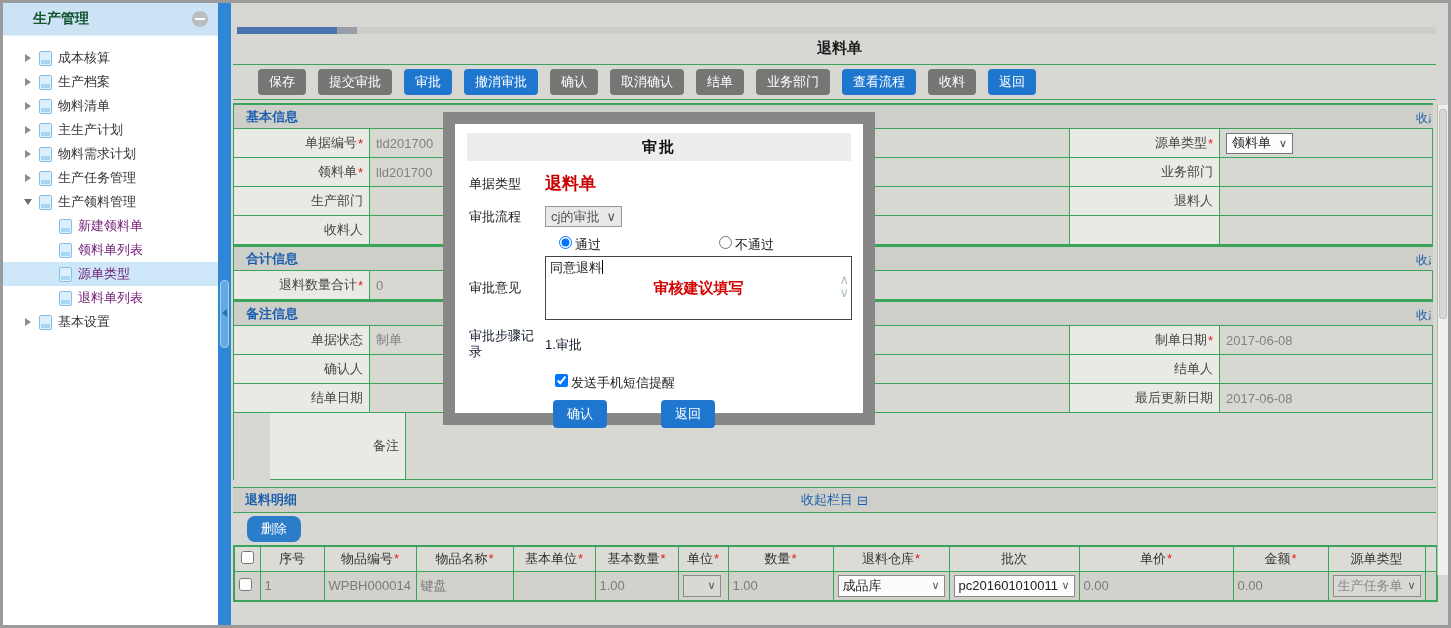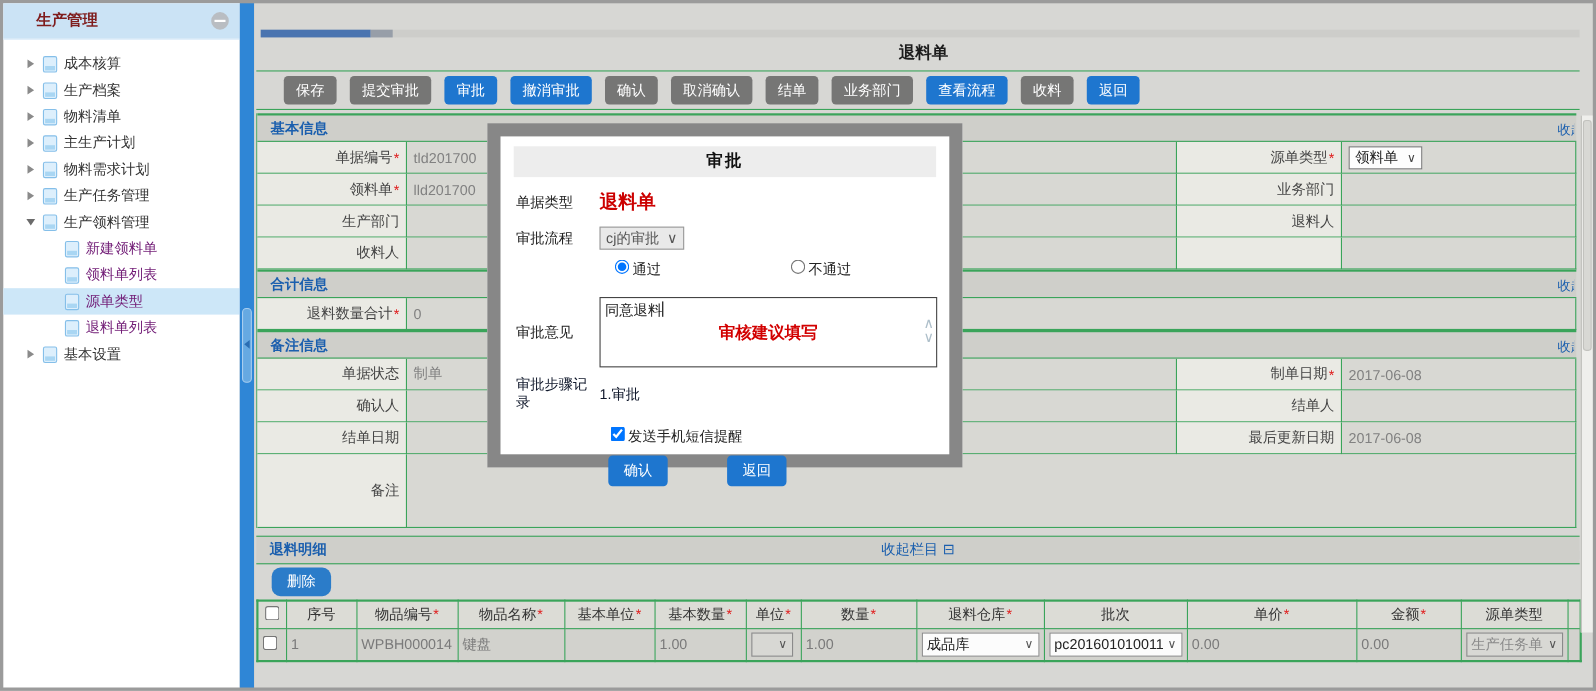--- a/index.html
+++ b/index.html
@@ -2,21 +2,21 @@
 <html><head>
 <meta charset="utf-8">
 <style>
   * { box-sizing: border-box; margin:0; padding:0; }
   html,body { width:1451px; height:628px; }
   body { position:relative; background:#9b9b9b; font-family:"Liberation Sans","DejaVu Sans",sans-serif; overflow:hidden; }
 
   
   .sidebar { position:absolute; left:3px; top:3px; width:215px; height:622px; background:#ffffff; }
   .sidebar-header { height:33px; background:#cbe3f5; border-bottom:1px solid #e4f0fa; display:flex; align-items:center; padding:0 10px 0 30px; }
-  .sidebar-title { flex:1; font-size:14px; font-weight:bold; color:#7f1d1d; }
+  .sidebar-title { flex:1; font-size:14px; font-weight:bold; color:#14532d; }
   .collapse-circle { width:16px; height:16px; border-radius:50%; background:#b9bdc2; position:relative; cursor:pointer; }
   .collapse-circle::after { content:""; position:absolute; left:3px; right:3px; top:7px; height:2px; background:#ffffff; }
   .tree { padding-top:10px; }
   .tree-item { height:24px; display:flex; align-items:center; padding-left:18px; font-size:13px; color:#333333; cursor:pointer; }
   .tree-item.sub { padding-left:52px; color:#701a75; }
   .tree-item.selected { background:#cde7f8; }
   .tw { width:14px; display:inline-flex; justify-content:center; }
   .arr-r { width:0; height:0; border-left:6px solid #8a8a8a; border-top:4px solid transparent; border-bottom:4px solid transparent; }
   .arr-d { width:0; height:0; border-top:6px solid #6b6b6b; border-left:4px solid transparent; border-right:4px solid transparent; }
   .doc-icon { width:13px; height:15px; background:#ddeffc; border:1px solid #85bfe9; border-radius:2px; margin:0 6px 0 4px; position:relative; }
@@ -44,21 +44,21 @@
   .btn { border:none; border-radius:4px; color:#ffffff; font-size:13px; padding:4px 11px; cursor:pointer; font-family:inherit; }
   .btn.gray { background:#767675; }
   .btn.blue { background:#1e76cf; }
 
   
   .form-area { position:absolute; left:2px; top:100px; width:1200px; border-left:1px solid #3aa45a; }
   .sec-head { height:26px; background:#cfcfca; border-top:2px solid #3aa45a; border-bottom:1px solid #3aa45a; display:flex; align-items:center; padding:0 12px; position:relative; }
   .sec-title { color:#1b5fae; font-weight:bold; font-size:13px; }
   .clip-collapse { position:absolute; right:2px; top:5px; width:15px; overflow:hidden; white-space:nowrap; color:#1b5fae; font-size:12px; cursor:pointer; }
   .frow { display:flex; height:29px; }
-  .frow.tall { height:67px; }
+  .frow.tall { height:67px;margin-left:36px; }
   .fcell { border-right:1px solid #3aa45a; border-bottom:1px solid #3aa45a; display:flex; align-items:center; overflow:hidden; white-space:nowrap; font-size:13px; }
   .flabel { width:136px; justify-content:flex-end; background:#eaeae4; padding-right:6px; color:#444444; }
   .flabel2 { width:150px; justify-content:flex-end; background:#eaeae4; padding-right:6px; color:#444444; }
   .fval { background:#d8d8d3; padding-left:6px; color:#818181; }
   .fv-left { width:700px; }
   .fv-right { flex:1; }
   .fv-full { flex:1; }
   .req { color:#e02020; margin-left:1px; }
 
   .fsel { display:inline-flex; align-items:center; gap:8px; background:#fdfdfd; border:1px solid #777777; height:21px; padding:0 5px; font-size:13px; color:#222222; cursor:pointer; }
@@ -82,21 +82,21 @@
   .vscroll { position:absolute; right:0; top:102px; width:11px; height:470px; background:#efefec; border-left:1px solid #b9b9b4; }
   .vthumb { position:absolute; left:1px; top:4px; width:8px; height:210px; background:#d8d8d4; border:1px solid #c2c2be; border-radius:3px; }
 
   
   .modal { position:absolute; left:443px; top:112px; width:432px; height:313px; background:#ffffff; border:12px solid #878787; z-index:20; }
   .modal-title { margin:9px 12px 0; height:28px; background:#ededed; text-align:center; font-size:15px; font-weight:bold; color:#111111; line-height:28px; letter-spacing:2px; }
   .m-row { display:flex; align-items:center; margin:11px 0 0 14px; font-size:13px; color:#222222; }
   .m-label { width:76px; flex:none; }
   .m-doc-value { color:#cc0000; font-weight:bold; font-size:17px; }
   .m-flow-sel { display:inline-flex; align-items:center; gap:7px; background:#e9e9e9; border:1px solid #999999; height:21px; padding:0 5px; font-size:13px; color:#555555; }
-  .m-radio-row { margin:9px 0 16px 104px; display:flex; font-size:13px; color:#222222; }
+  .m-radio-row { margin:9px 0 2px 104px; display:flex; font-size:13px; color:#222222; }
   .m-radio-row .r2 { margin-left:118px; }
   .m-radio-row input { margin-right:3px; }
   .m-opinion-row { display:flex; align-items:center; margin:2px 0 0 14px; font-size:13px; color:#222222; }
   .m-textarea { position:relative; width:307px; height:64px; background:#ffffff; border:1px solid #444444; overflow:hidden; }
   .m-text { position:absolute; left:4px; top:2px; font-size:13px; color:#222222; }
   .caret { display:inline-block; width:1px; height:14px; background:#000000; vertical-align:-2px; }
   .m-hint { position:absolute; left:0; right:0; top:22px; text-align:center; color:#d20000; font-weight:bold; font-size:15px; }
   .ta-arrows { position:absolute; right:2px; top:16px; display:flex; flex-direction:column; line-height:13px; color:#aebfca; font-size:13px; text-align:center; }
   .m-steps-row { display:flex; margin:8px 0 0 14px; font-size:13px; color:#0f172a; }
   .m-steps-label { width:76px; flex:none; line-height:16px; }

